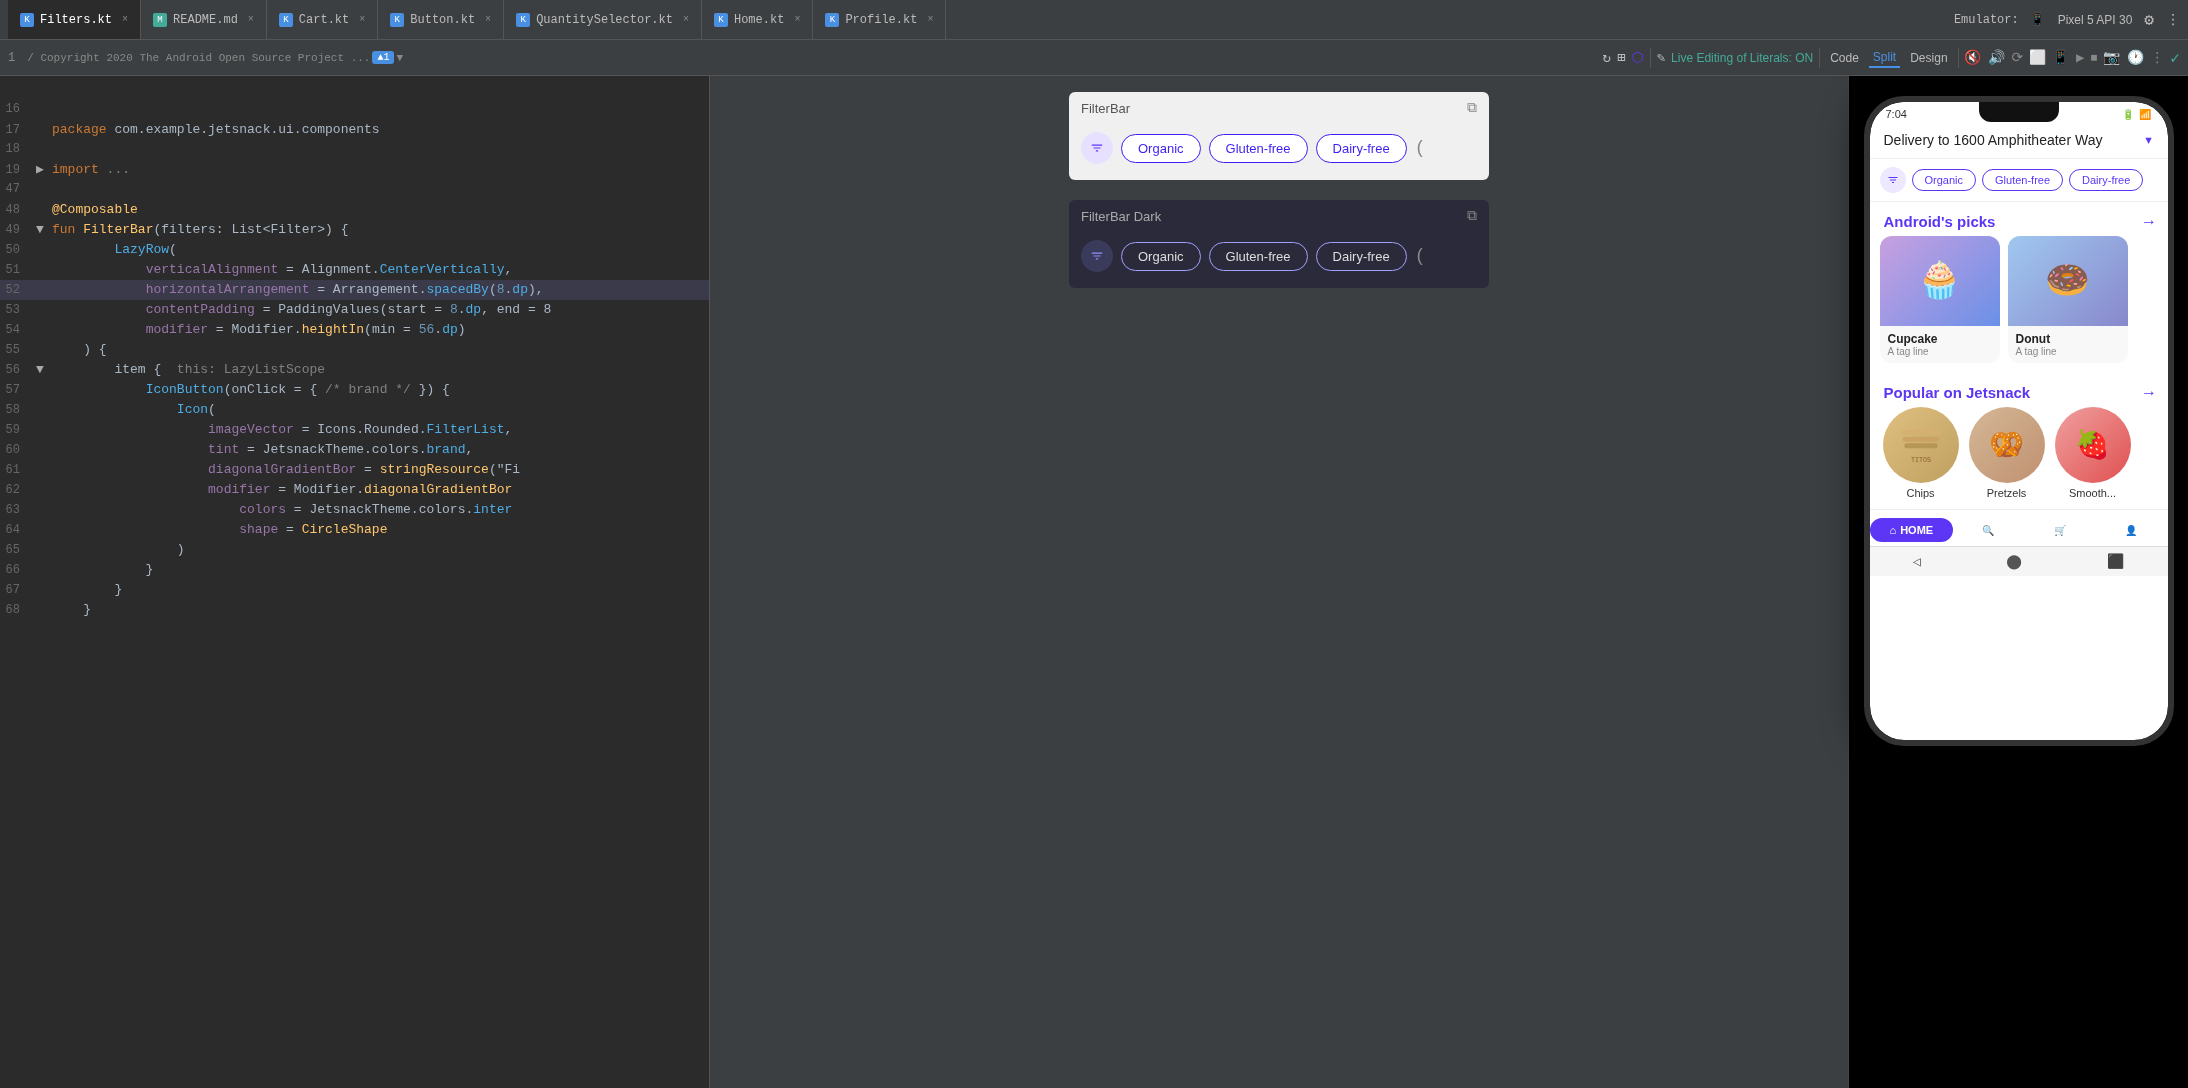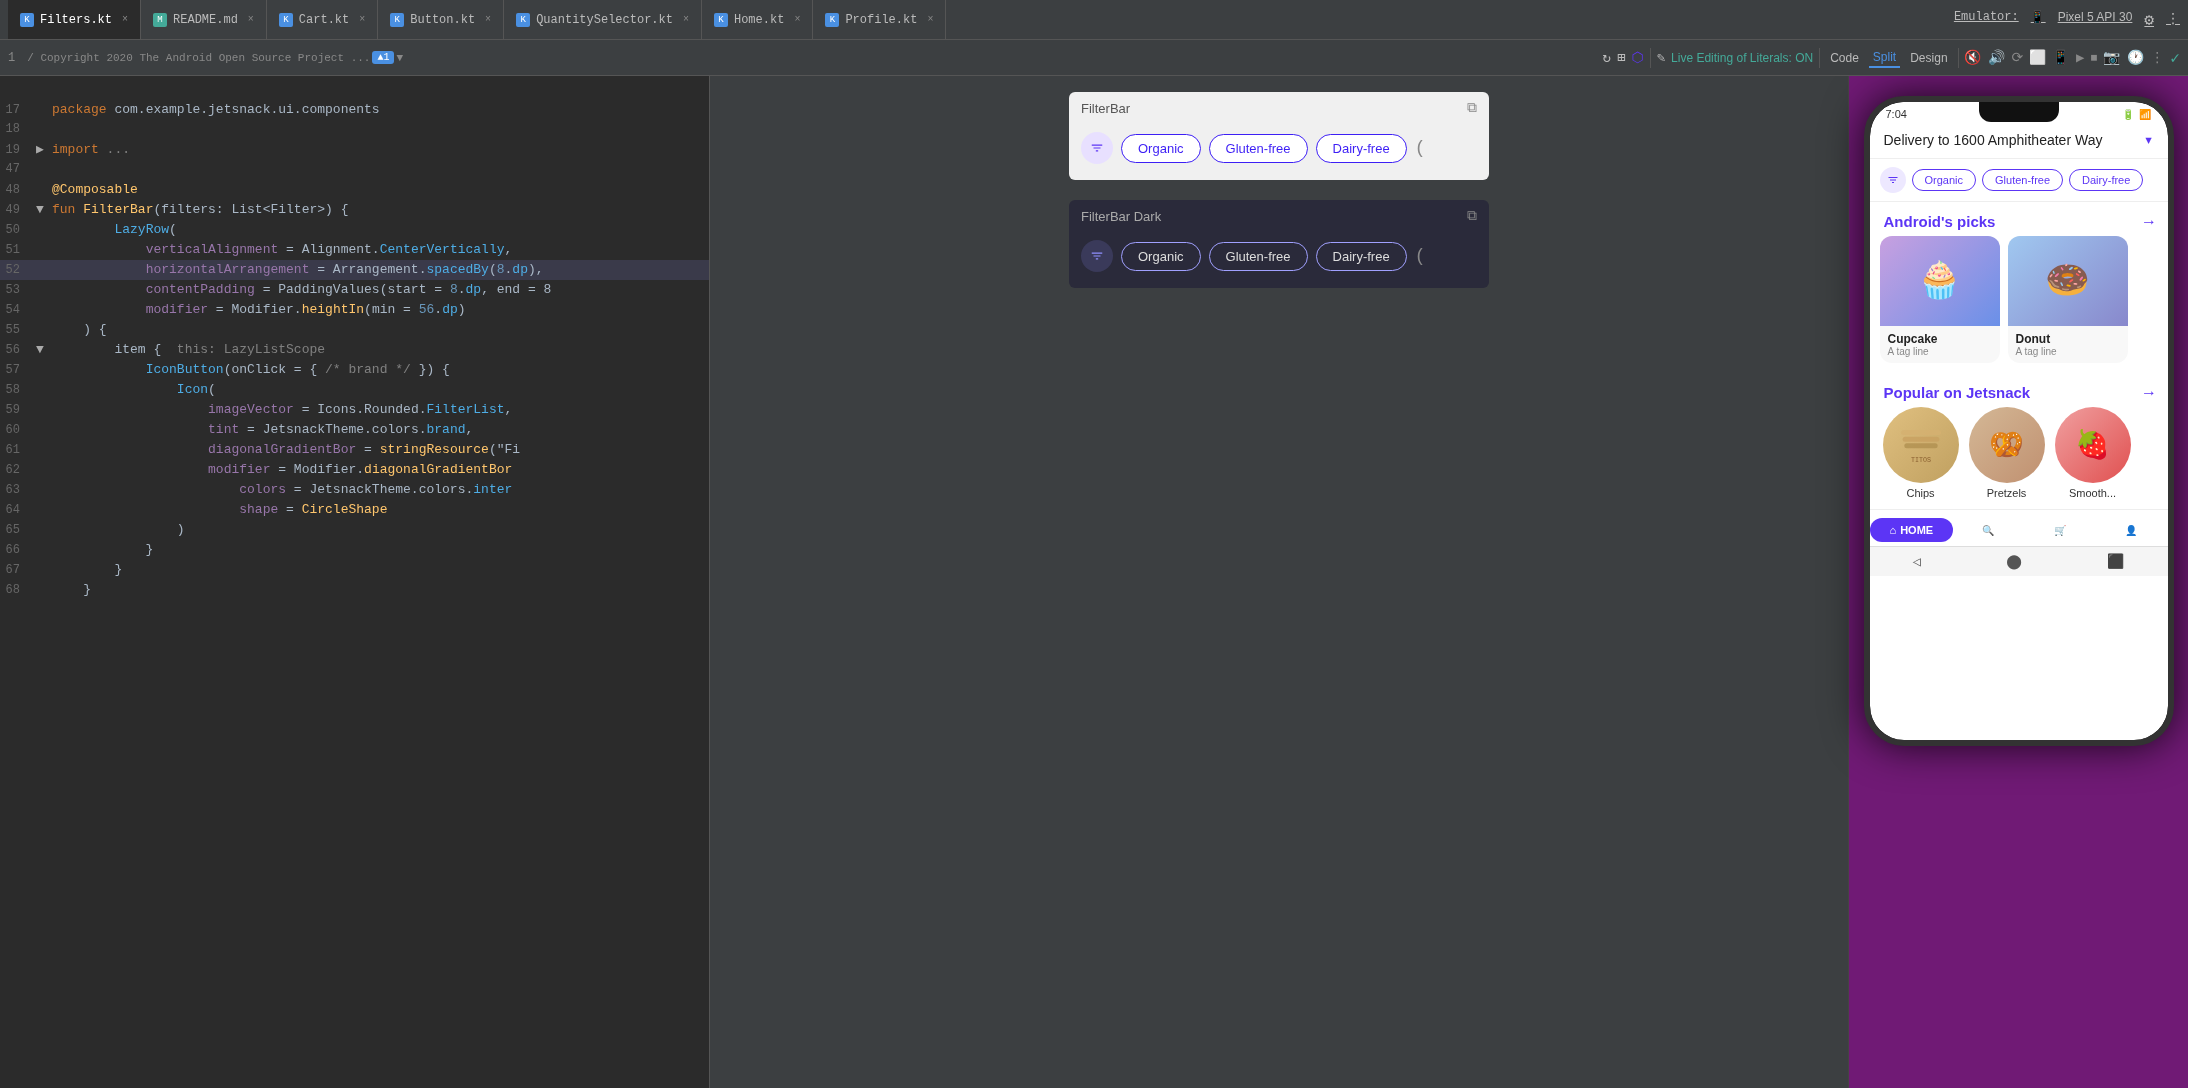--- a/index.html
+++ b/index.html
@@ -48,24 +48,24 @@
     }
     .tab-close {
       font-size: 10px;
       color: #888;
       margin-left: 4px;
       cursor: pointer;
     }
     .top-bar-right {
       margin-left: auto;
       display: flex;
+      align-items: center;
       gap: 12px;
       color: #bbb;
       font-size: 12px;
-      text-decoration: underline;
     }
     .emulator-label { color: #bbb; font-size: 12px; }
     .pixel-label { color: #bbb; font-size: 12px; font-family: sans-serif; }
     .settings-icon { font-size: 16px; color: #bbb; cursor: pointer; }
 
     
     .toolbar-row {
       background: #3c3f41;
       height: 36px;
       display: flex;
@@ -184,21 +184,21 @@
     }
     .chip.light { border: 1.5px solid #3d1ff5; color: #3d1ff5; background: #fff; }
     .chip.dark { border: 1.5px solid #a0a0ff; color: #ddd; background: #2a2a3a; }
 
     
     .phone-frame-wrapper {
       flex-shrink: 0;
       width: 340px;
       margin-left: auto;
       margin-right: 0;
-      background: #701a75;
+      background: #000000;
       display: flex;
       flex-direction: column;
       border-left: 1px solid #444;
     }
     .phone-outer {
       background: #111;
       border-radius: 40px;
       border: 6px solid #333;
       margin: 20px auto;
       width: 310px;
@@ -512,20 +512,25 @@
 
   <div class="code-panel">
     <div class="code-content">
 
       <div class="code-line">
         <span class="line-number"></span>
         <span class="gutter-icon"></span>
         <span class="code-text"></span>
       </div>
       <div class="code-line">
+        <span class="line-number">16</span>
+        <span class="gutter-icon"></span>
+        <span class="code-text"></span>
+      </div>
+      <div class="code-line">
         <span class="line-number">17</span>
         <span class="gutter-icon"></span>
         <span class="code-text"><span class="kw-orange">package </span><span class="kw-white">com.example.jetsnack.ui.components</span></span>
       </div>
       <div class="code-line">
         <span class="line-number">18</span>
         <span class="gutter-icon"></span>
         <span class="code-text"></span>
       </div>
       <div class="code-line">

